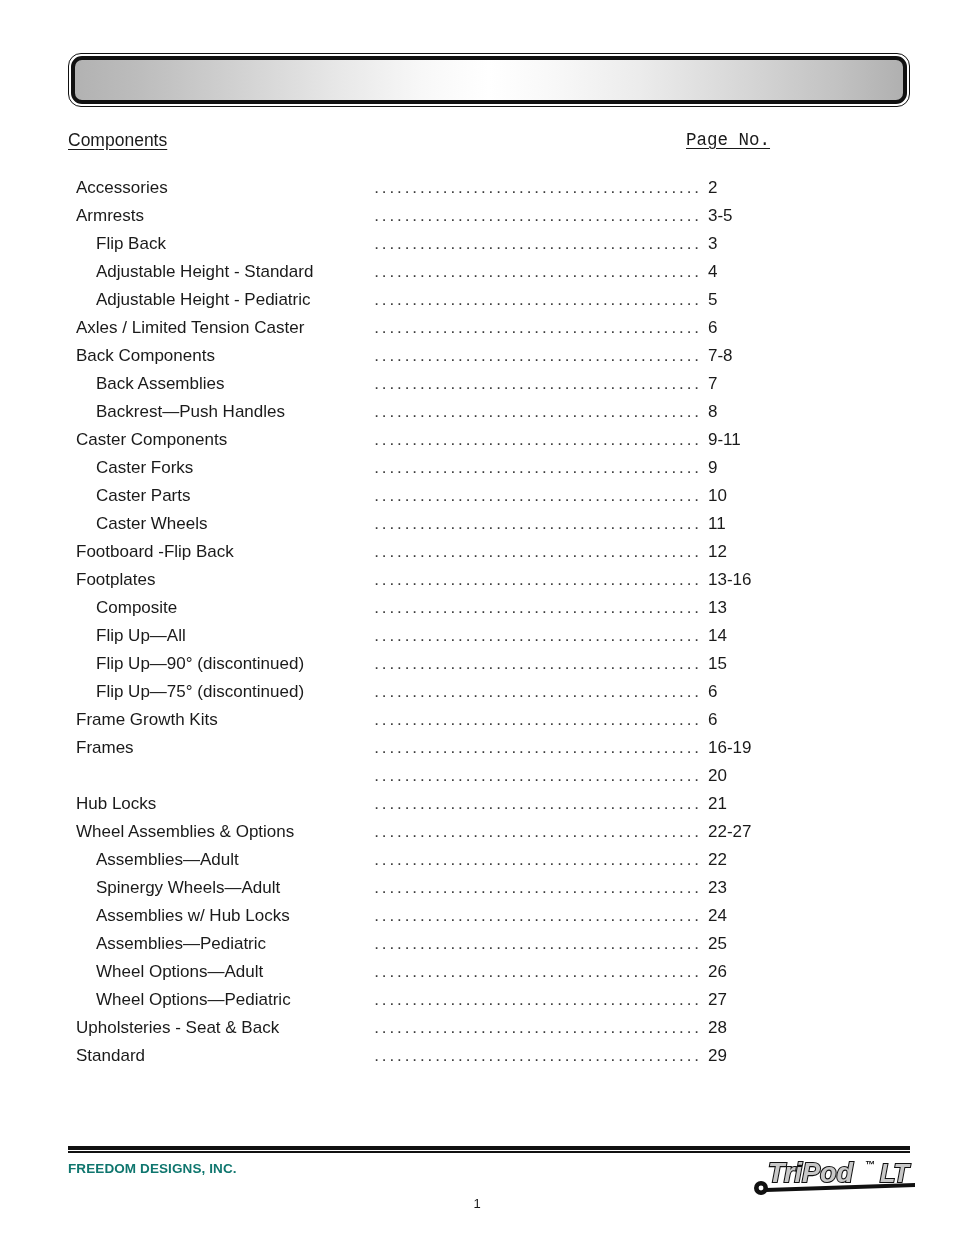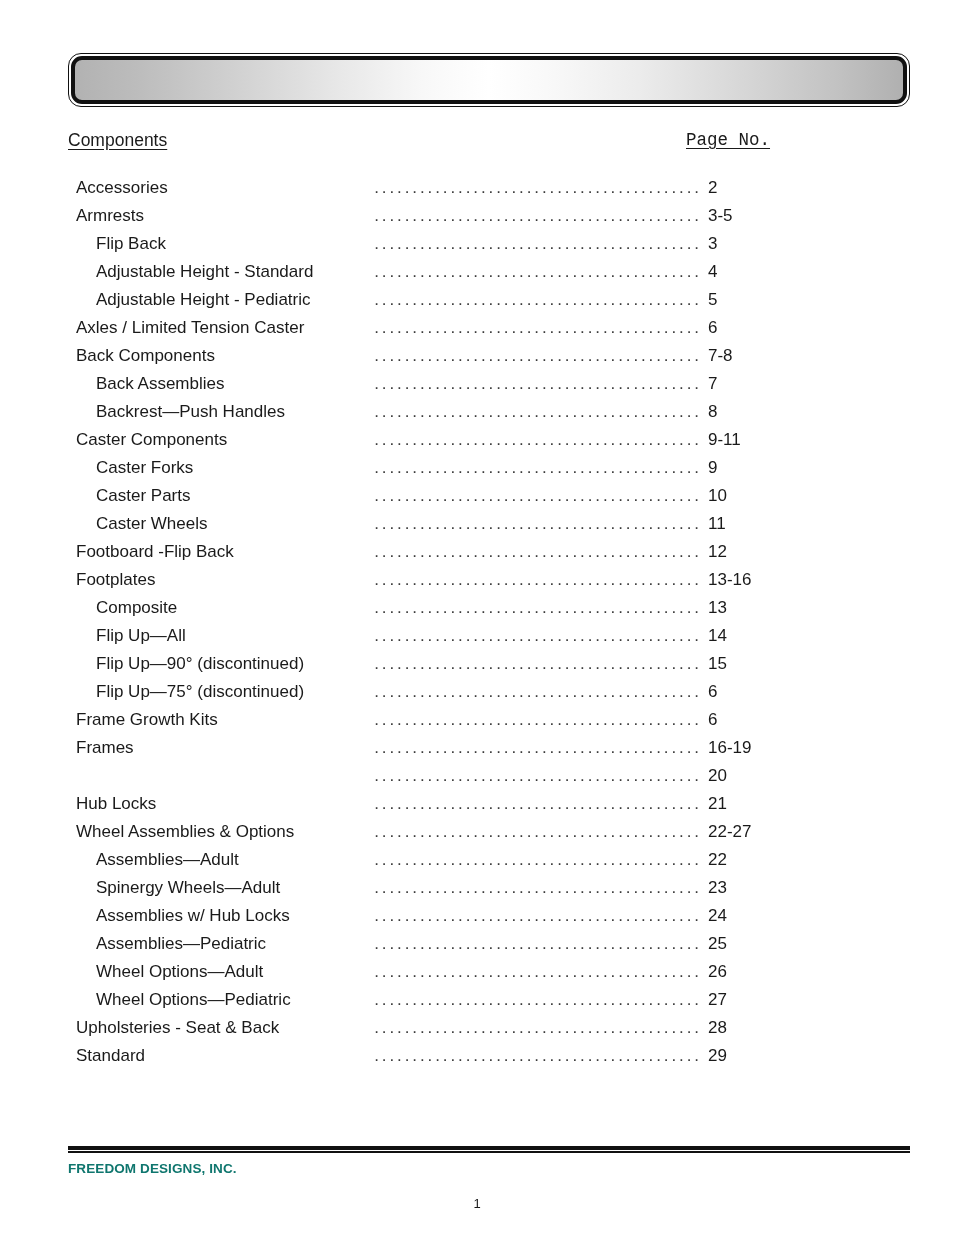--- a/index.html
+++ b/index.html
@@ -344,16 +344,31 @@
       </div>
     </div>
 
   <div class="footer-rule">
     <div class="r1"></div>
     <div class="r2"></div>
   </div>
 
   <div class="footer-company">FREEDOM DESIGNS, INC.</div>
 
+  <div class="logo">
+    <svg viewBox="0 0 164 46" width="164" height="46" aria-hidden="true">
+
+      <text x="16" y="30" font-family="'Liberation Sans', sans-serif" font-size="27" font-weight="bold" font-style="italic" fill="#c8c8c8" stroke="#111111" stroke-width="2.1" paint-order="stroke fill">TriPod</text>
+
+      <text x="113" y="16" font-family="'Liberation Sans', sans-serif" font-size="10" font-weight="bold" fill="#111111">™</text>
+
+      <text x="128" y="30" font-family="'Liberation Sans', sans-serif" font-size="25" font-weight="bold" font-style="italic" fill="#c8c8c8" stroke="#111111" stroke-width="2.1" paint-order="stroke fill">LT</text>
+
+      <polygon points="14,36 163,31 163,35 14,40" fill="#111111"></polygon>
+
+      <circle cx="9" cy="36" r="7" fill="#111111"></circle>
+      <circle cx="9" cy="36" r="2.4" fill="#ffffff"></circle>
+    </svg>
+  </div>
 
   <div class="page-number">1</div>
 
 </div>
 
 </body></html>

